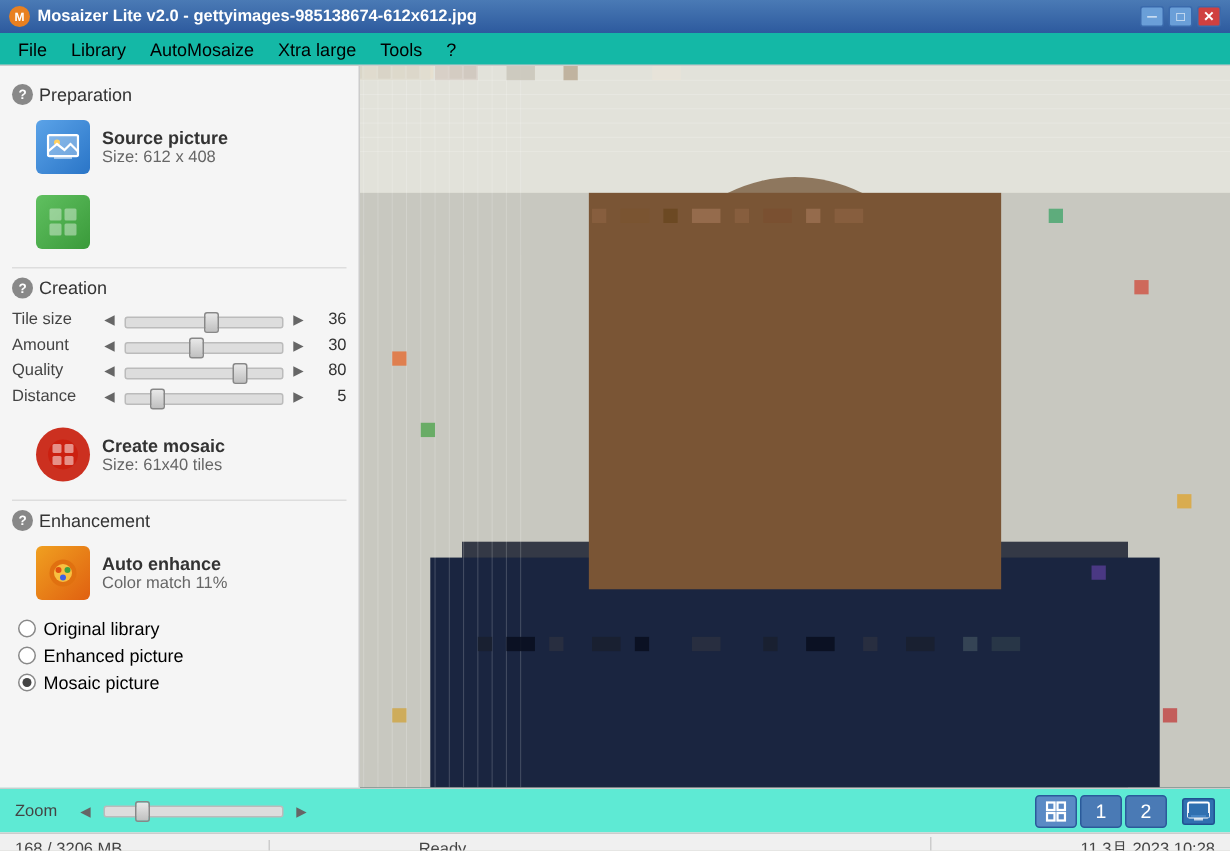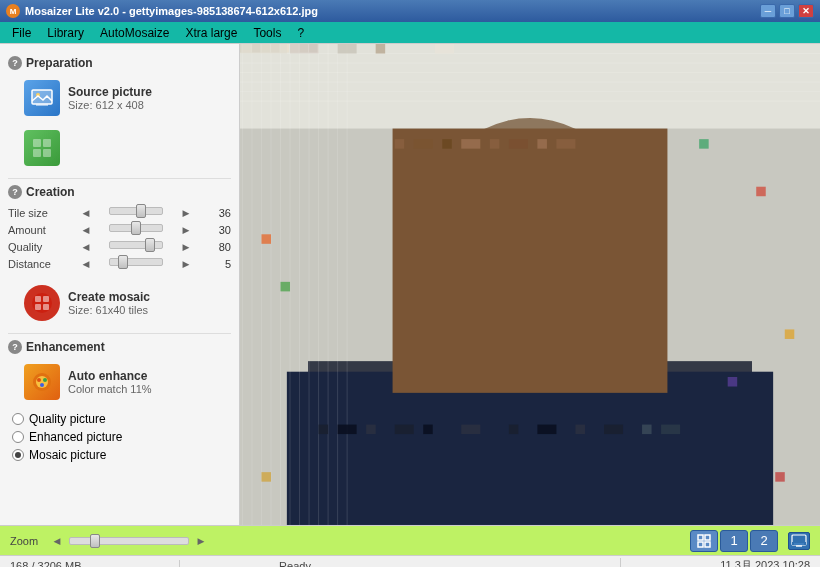--- a/index.html
+++ b/index.html
@@ -91,21 +91,21 @@
     }
 
     .section-header {
       display: flex;
       align-items: center;
       gap: 4px;
       margin-bottom: 8px;
       margin-top: 4px;
     }
     .section-title {
-      font-weight: bold;
+      font-weight: normal;
       font-size: 12px;
       color: #333;
     }
     .help-icon {
       width: 14px;
       height: 14px;
       background: #888;
       border-radius: 50%;
       color: white;
       font-size: 9px;
@@ -144,23 +144,23 @@
       color: #333;
     }
     .info-text .sublabel {
       font-size: 11px;
       color: #666;
     }
 
     
     .slider-row {
       display: flex;
-      align-items: flex-start;
+      align-items: flex-end;
       margin-bottom: 5px;
-      gap: 17px;
+      gap: 4px;
     }
     .slider-label {
       width: 55px;
       font-size: 11px;
       color: #444;
     }
     .slider-arrow {
       width: 12px;
       height: 12px;
       display: flex;
@@ -226,21 +226,21 @@
     #image-area {
       flex: 1;
       background: #555;
       position: relative;
       overflow: hidden;
     }
 
     
     #zoom-bar {
       height: 30px;
-      background: #bef264;
+      background: #5eead4;
       border-top: 1px solid #ccc;
       display: flex;
       align-items: center;
       padding: 4px 10px;
       gap: 6px;
     }
     .zoom-label {
       font-size: 11px;
       color: #444;
       width: 35px;
@@ -492,21 +492,21 @@
         </svg>
       </div>
       <div class="info-text">
         <div class="label">Auto enhance</div>
         <div class="sublabel">Color match 11%</div>
       </div>
     </div>
 
     <div class="radio-row">
       <div class="radio-btn"></div>
-      <span>Quality picture</span>
+      <span>Original library</span>
     </div>
     <div class="radio-row">
       <div class="radio-btn"></div>
       <span>Enhanced picture</span>
     </div>
     <div class="radio-row">
       <div class="radio-btn selected"></div>
       <span>Mosaic picture</span>
     </div>
 

